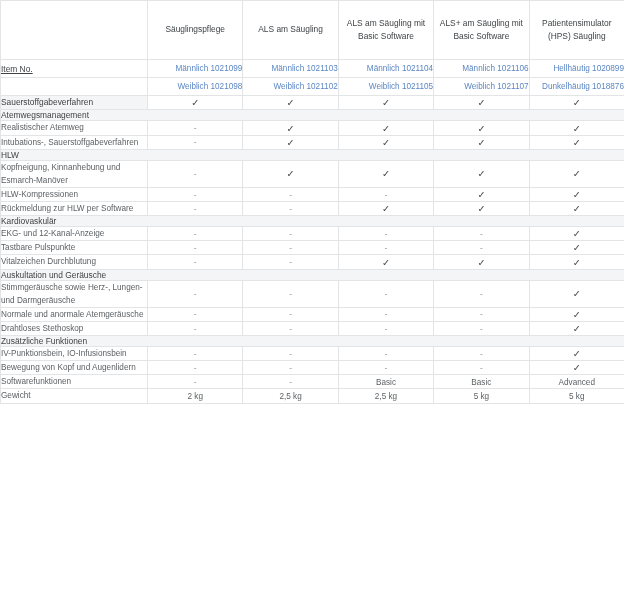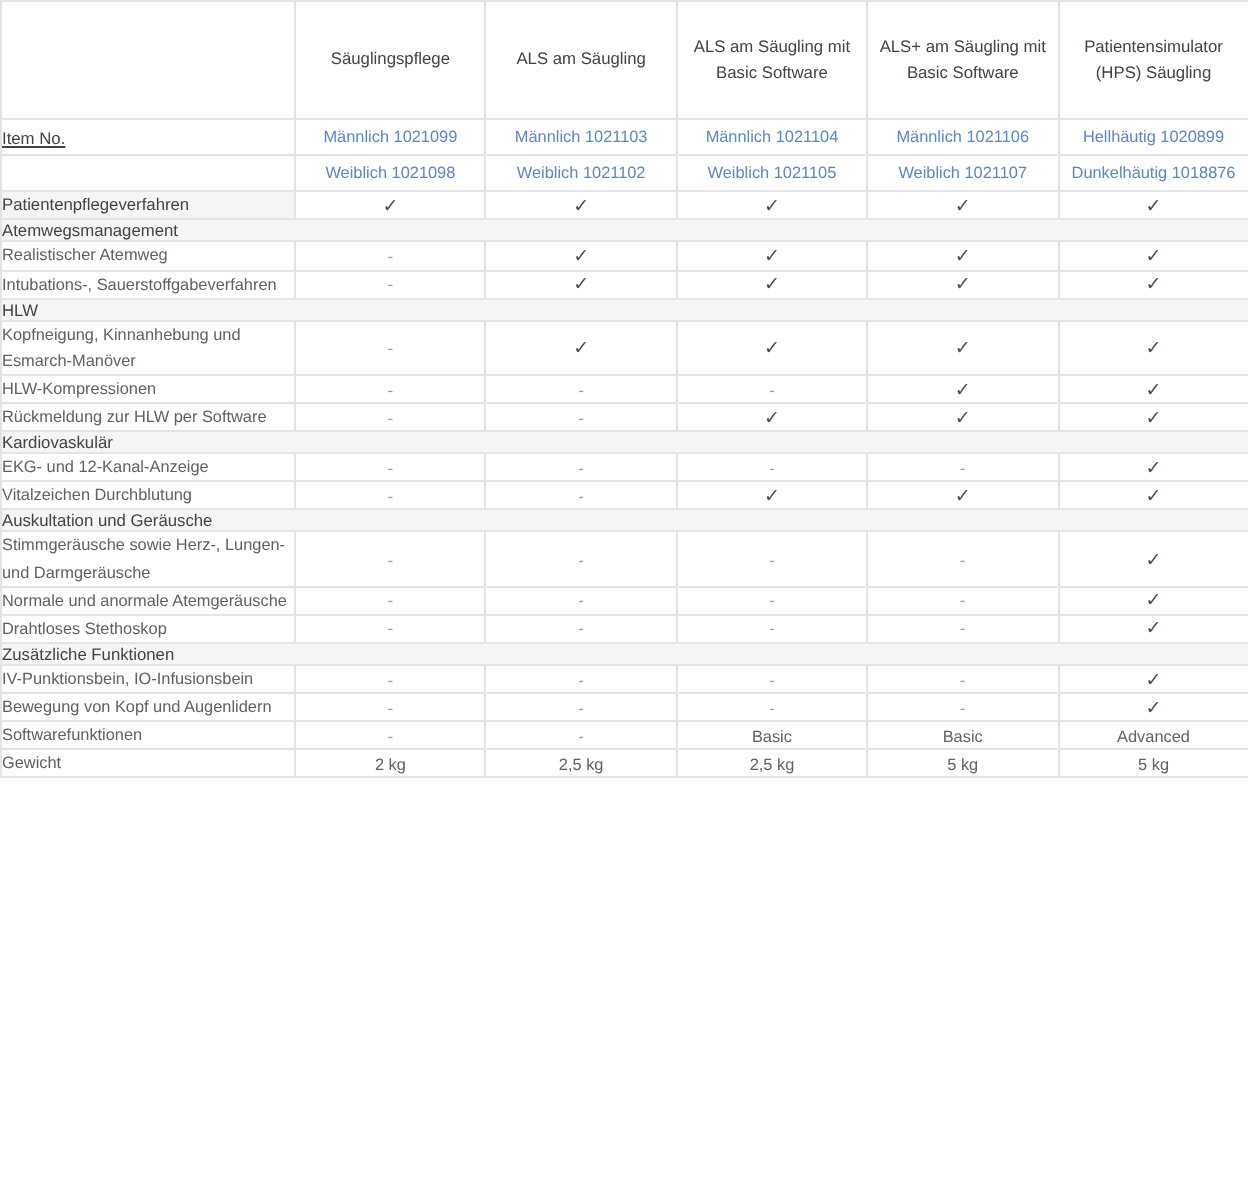--- a/index.html
+++ b/index.html
@@ -58,21 +58,21 @@
     padding: 6px 0 6px 8px;
     border-left: none;
     border-bottom: none;
     text-decoration: underline;
   }
   .itemno-label.second {
     border-top: none;
     border-bottom: 1px solid #e2e4e6;
   }
   .itemno {
-    text-align: center;
+    text-align: right;
     color: #5b86c4;
     font-size: 8.2px;
     height: 17px;
     padding: 2px 2px;
   }
   .itemno:last-child { border-right: none; }
 
   
   tr.section td {
     background: #f4f5f6;
@@ -155,21 +155,21 @@
       <td class="itemno-label second"></td>
     <td class="itemno">Weiblich 1021098</td>
         <td class="itemno">Weiblich 1021102</td>
         <td class="itemno">Weiblich 1021105</td>
         <td class="itemno">Weiblich 1021107</td>
         <td class="itemno">Dunkelhäutig 1018876</td>
       </tr>
   </thead>
   <tbody>
       <tr class="bold-row">
-        <td class="feat">Patientenpflegeverfahren</td>
+        <td class="feat">Sauerstoffgabeverfahren</td>
         <td class="val"><span class="check">✓</span></td>
         <td class="val"><span class="check">✓</span></td>
         <td class="val"><span class="check">✓</span></td>
         <td class="val"><span class="check">✓</span></td>
         <td class="val"><span class="check">✓</span></td>
       </tr>
       <tr class="section">
         <td colspan="6">Atemwegsmanagement</td>
       </tr>
       <tr class="">
@@ -213,20 +213,28 @@
         <td class="val"><span class="dash">-</span></td>
         <td class="val"><span class="check">✓</span></td>
         <td class="val"><span class="check">✓</span></td>
         <td class="val"><span class="check">✓</span></td>
       </tr>
       <tr class="section">
         <td colspan="6">Kardiovaskulär</td>
       </tr>
       <tr class="">
         <td class="feat">EKG- und 12-Kanal-Anzeige</td>
+        <td class="val"><span class="dash">-</span></td>
+        <td class="val"><span class="dash">-</span></td>
+        <td class="val"><span class="dash">-</span></td>
+        <td class="val"><span class="dash">-</span></td>
+        <td class="val"><span class="check">✓</span></td>
+      </tr>
+      <tr class="">
+        <td class="feat">Tastbare Pulspunkte</td>
         <td class="val"><span class="dash">-</span></td>
         <td class="val"><span class="dash">-</span></td>
         <td class="val"><span class="dash">-</span></td>
         <td class="val"><span class="dash">-</span></td>
         <td class="val"><span class="check">✓</span></td>
       </tr>
       <tr class="">
         <td class="feat">Vitalzeichen Durchblutung</td>
         <td class="val"><span class="dash">-</span></td>
         <td class="val"><span class="dash">-</span></td>

